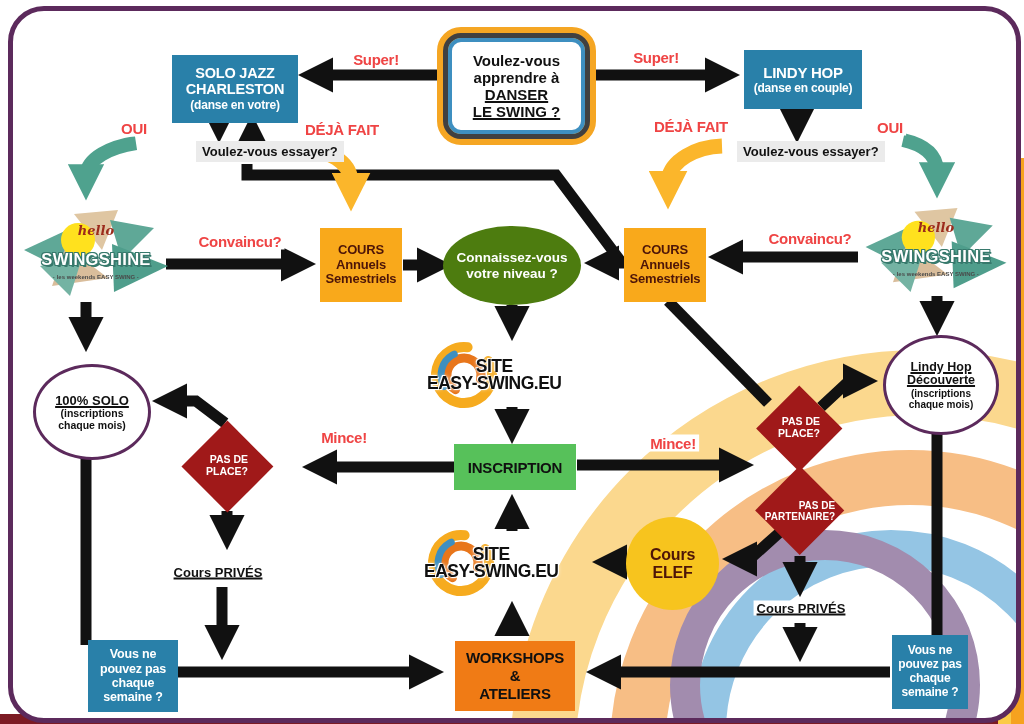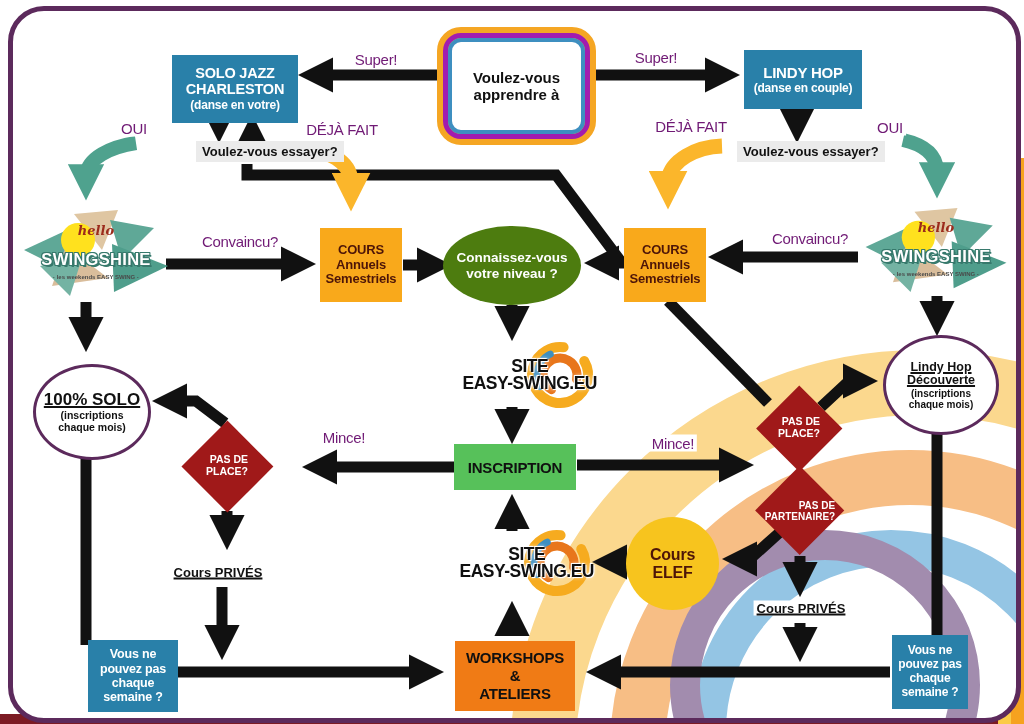--- a/index.html
+++ b/index.html
@@ -23,36 +23,36 @@
   svg.flow{left:0;top:0;pointer-events:none;}
   
   .bx{display:flex;flex-direction:column;align-items:center;justify-content:center;
       text-align:center;font-weight:900;letter-spacing:-0.2px;}
   .blue{background:#2980A9;color:#fff;}
   .gold{background:#F9A91B;color:#4d1508;}
   .green{background:#57C15A;color:#101010;}
   .orange{background:#F07B15;color:#101010;}
   .ell{border-radius:50%;display:flex;flex-direction:column;align-items:center;
        justify-content:center;text-align:center;}
-  .lbl{position:absolute;transform:translate(-50%,-50%);font-weight:400;font-size:15px;
-       color:#701a75;background:#fff;padding:0 3px;white-space:nowrap;letter-spacing:-0.3px;}
+  .lbl{position:absolute;transform:translate(-50%,-50%);font-weight:700;font-size:15px;
+       color:#ef4444;background:#fff;padding:0 3px;white-space:nowrap;letter-spacing:-0.3px;}
   .graylbl{background:#EBEBEB;font-weight:900;font-size:13px;padding:3px 6px;white-space:nowrap;}
   .u{text-decoration:underline;text-decoration-thickness:2px;}
   
   .q-outer{border:6px solid #F5A623;border-radius:24px;background:#F5A623;}
-  .q-mid{border:5px solid #a21caf;border-radius:18px;height:100%;box-sizing:border-box;}
+  .q-mid{border:5px solid #404040;border-radius:18px;height:100%;box-sizing:border-box;}
   .q-in{border:4px solid #3E8FC0;border-radius:13px;background:#fff;height:100%;box-sizing:border-box;
         display:flex;flex-direction:column;align-items:center;justify-content:center;
         font-weight:900;font-size:15px;line-height:1.15;text-align:center;}
   
   .dia{display:flex;align-items:center;justify-content:center;}
   .dia-sq{position:absolute;inset:14%;transform:rotate(45deg);background:#A01919;}
   .dia-t{position:relative;color:#fff;font-weight:900;font-size:10.5px;line-height:1.12;text-align:right;}
   
-  .site{display:flex;align-items:center;justify-content:flex-end;}
+  .site{display:flex;align-items:center;justify-content:flex-start;}
   .site svg{position:absolute;}
   .site-text{position:relative;font-weight:900;font-size:17.5px;line-height:0.95;
        letter-spacing:-0.5px;text-align:center;color:#101010;
        text-shadow:0 0 2px #fff,0 0 4px #fff,1px 1px 0 #fff,-1px -1px 0 #fff;}
   
   .logo svg{position:absolute;left:0;top:0;}
   .logo-hello{position:absolute;left:50%;top:16%;transform:translateX(-50%);
       font-family:"DejaVu Serif",serif;font-style:italic;font-weight:bold;
       color:#9C2B1C;font-size:13px;}
   .logo-brand{position:absolute;left:50%;top:46%;transform:translateX(-50%);
@@ -131,20 +131,22 @@
     <path d="M303 149 C330 150 349 162 351 180 V196" marker-end="url(#my)"></path>
     <path d="M722 146 C696 147 671 160 668 180 V194" marker-end="url(#my)"></path>
   </g>
 </svg>
 
 <div class="abs q-outer" style="left:437px;top:27px;width:147px;height:106px">
   <div class="q-mid">
       <div class="q-in">
     <span class="ml">Voulez-vous
 apprendre à</span>
+    <span class="ml u">DANSER
+LE SWING ?</span>
   </div>
     </div>
 </div>
 
 <div class="abs bx blue" style="left:172px;top:55px;width:126px;height:68px">
   <span class="ml" style="font-size:14.5px;line-height:1.1">SOLO JAZZ
 CHARLESTON</span>
   <span style="font-size:12px;font-weight:800">(danse en votre)</span>
 </div>
 <div class="abs bx blue" style="left:744px;top:50px;width:118px;height:59px">
@@ -211,21 +213,21 @@
     <circle cx="37" cy="37" r="17" fill="none" stroke="#E8761B" stroke-width="9" stroke-dasharray="75 32" stroke-linecap="round" transform="rotate(120 37 37)"></circle>
     <circle cx="37" cy="37" r="23" fill="none" stroke="#3E8FC0" stroke-width="7" stroke-dasharray="38 107" stroke-linecap="round" transform="rotate(150 37 37)"></circle>
   </svg>
   <span class="site-text ml">SITE
 EASY-SWING.EU</span>
 </div>
 
 <div class="abs bx green" style="left:454px;top:444px;width:122px;height:46px;font-size:15px">INSCRIPTION</div>
 
 <div class="abs ell" style="left:33px;top:364px;width:112px;height:90px;background:#fff;border:3.5px solid #5C2A5C">
-  <span class="u" style="font-weight:900;font-size:17px">100% SOLO</span>
+  <span class="u" style="font-weight:900;font-size:13px">100% SOLO</span>
   <span class="ml" style="font-weight:800;font-size:10.5px;line-height:1.1">(inscriptions
 chaque mois)</span>
 </div>
 
 <div class="abs ell" style="left:883px;top:335px;width:110px;height:94px;background:#fff;border:3.5px solid #5C2A5C">
   <span class="ml u" style="font-weight:900;font-size:12.5px;line-height:1.08">Lindy Hop
 Découverte</span>
   <span class="ml" style="font-weight:800;font-size:10px;line-height:1.1">(inscriptions
 chaque mois)</span>
 </div>

